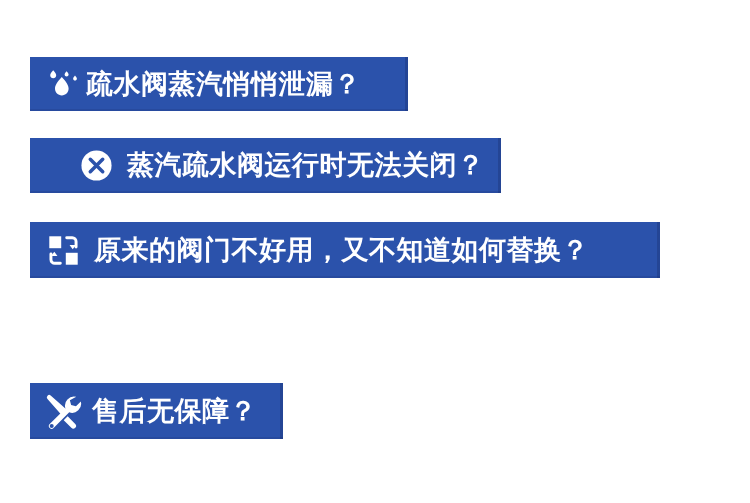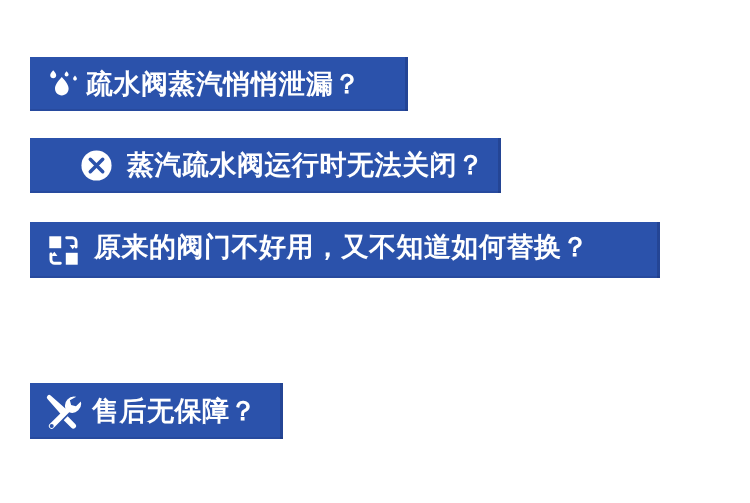--- a/index.html
+++ b/index.html
@@ -31,21 +31,21 @@
     align-items: center;
     box-sizing: border-box;
     background: #2b52ab;
     box-shadow: inset -3px 0 0 0 rgba(20, 40, 100, 0.30),
                 inset 0 -2px 0 0 rgba(20, 40, 100, 0.18);
     padding-left: 12px;
   }
 
   .banner-1 { top: 57px;  width: 378px; height: 54px; }
   .banner-2 { top: 138px; width: 471px; height: 55px; padding-left: 45px; }
-  .banner-3 { top: 222px; width: 630px; height: 56px; font-family: Liberation Mono, monospace; }
+  .banner-3 { top: 222px; width: 630px; height: 56px; }
   .banner-4 { top: 303px; width: 531px; height: 55px; }
   .banner-5 { top: 383px; width: 253px; height: 56px; align-items: center; }
 
   .banner-icon {
     flex: 0 0 auto;
     width: 42px;
     height: 42px;
     display: flex;
     align-items: center;
     justify-content: center;

